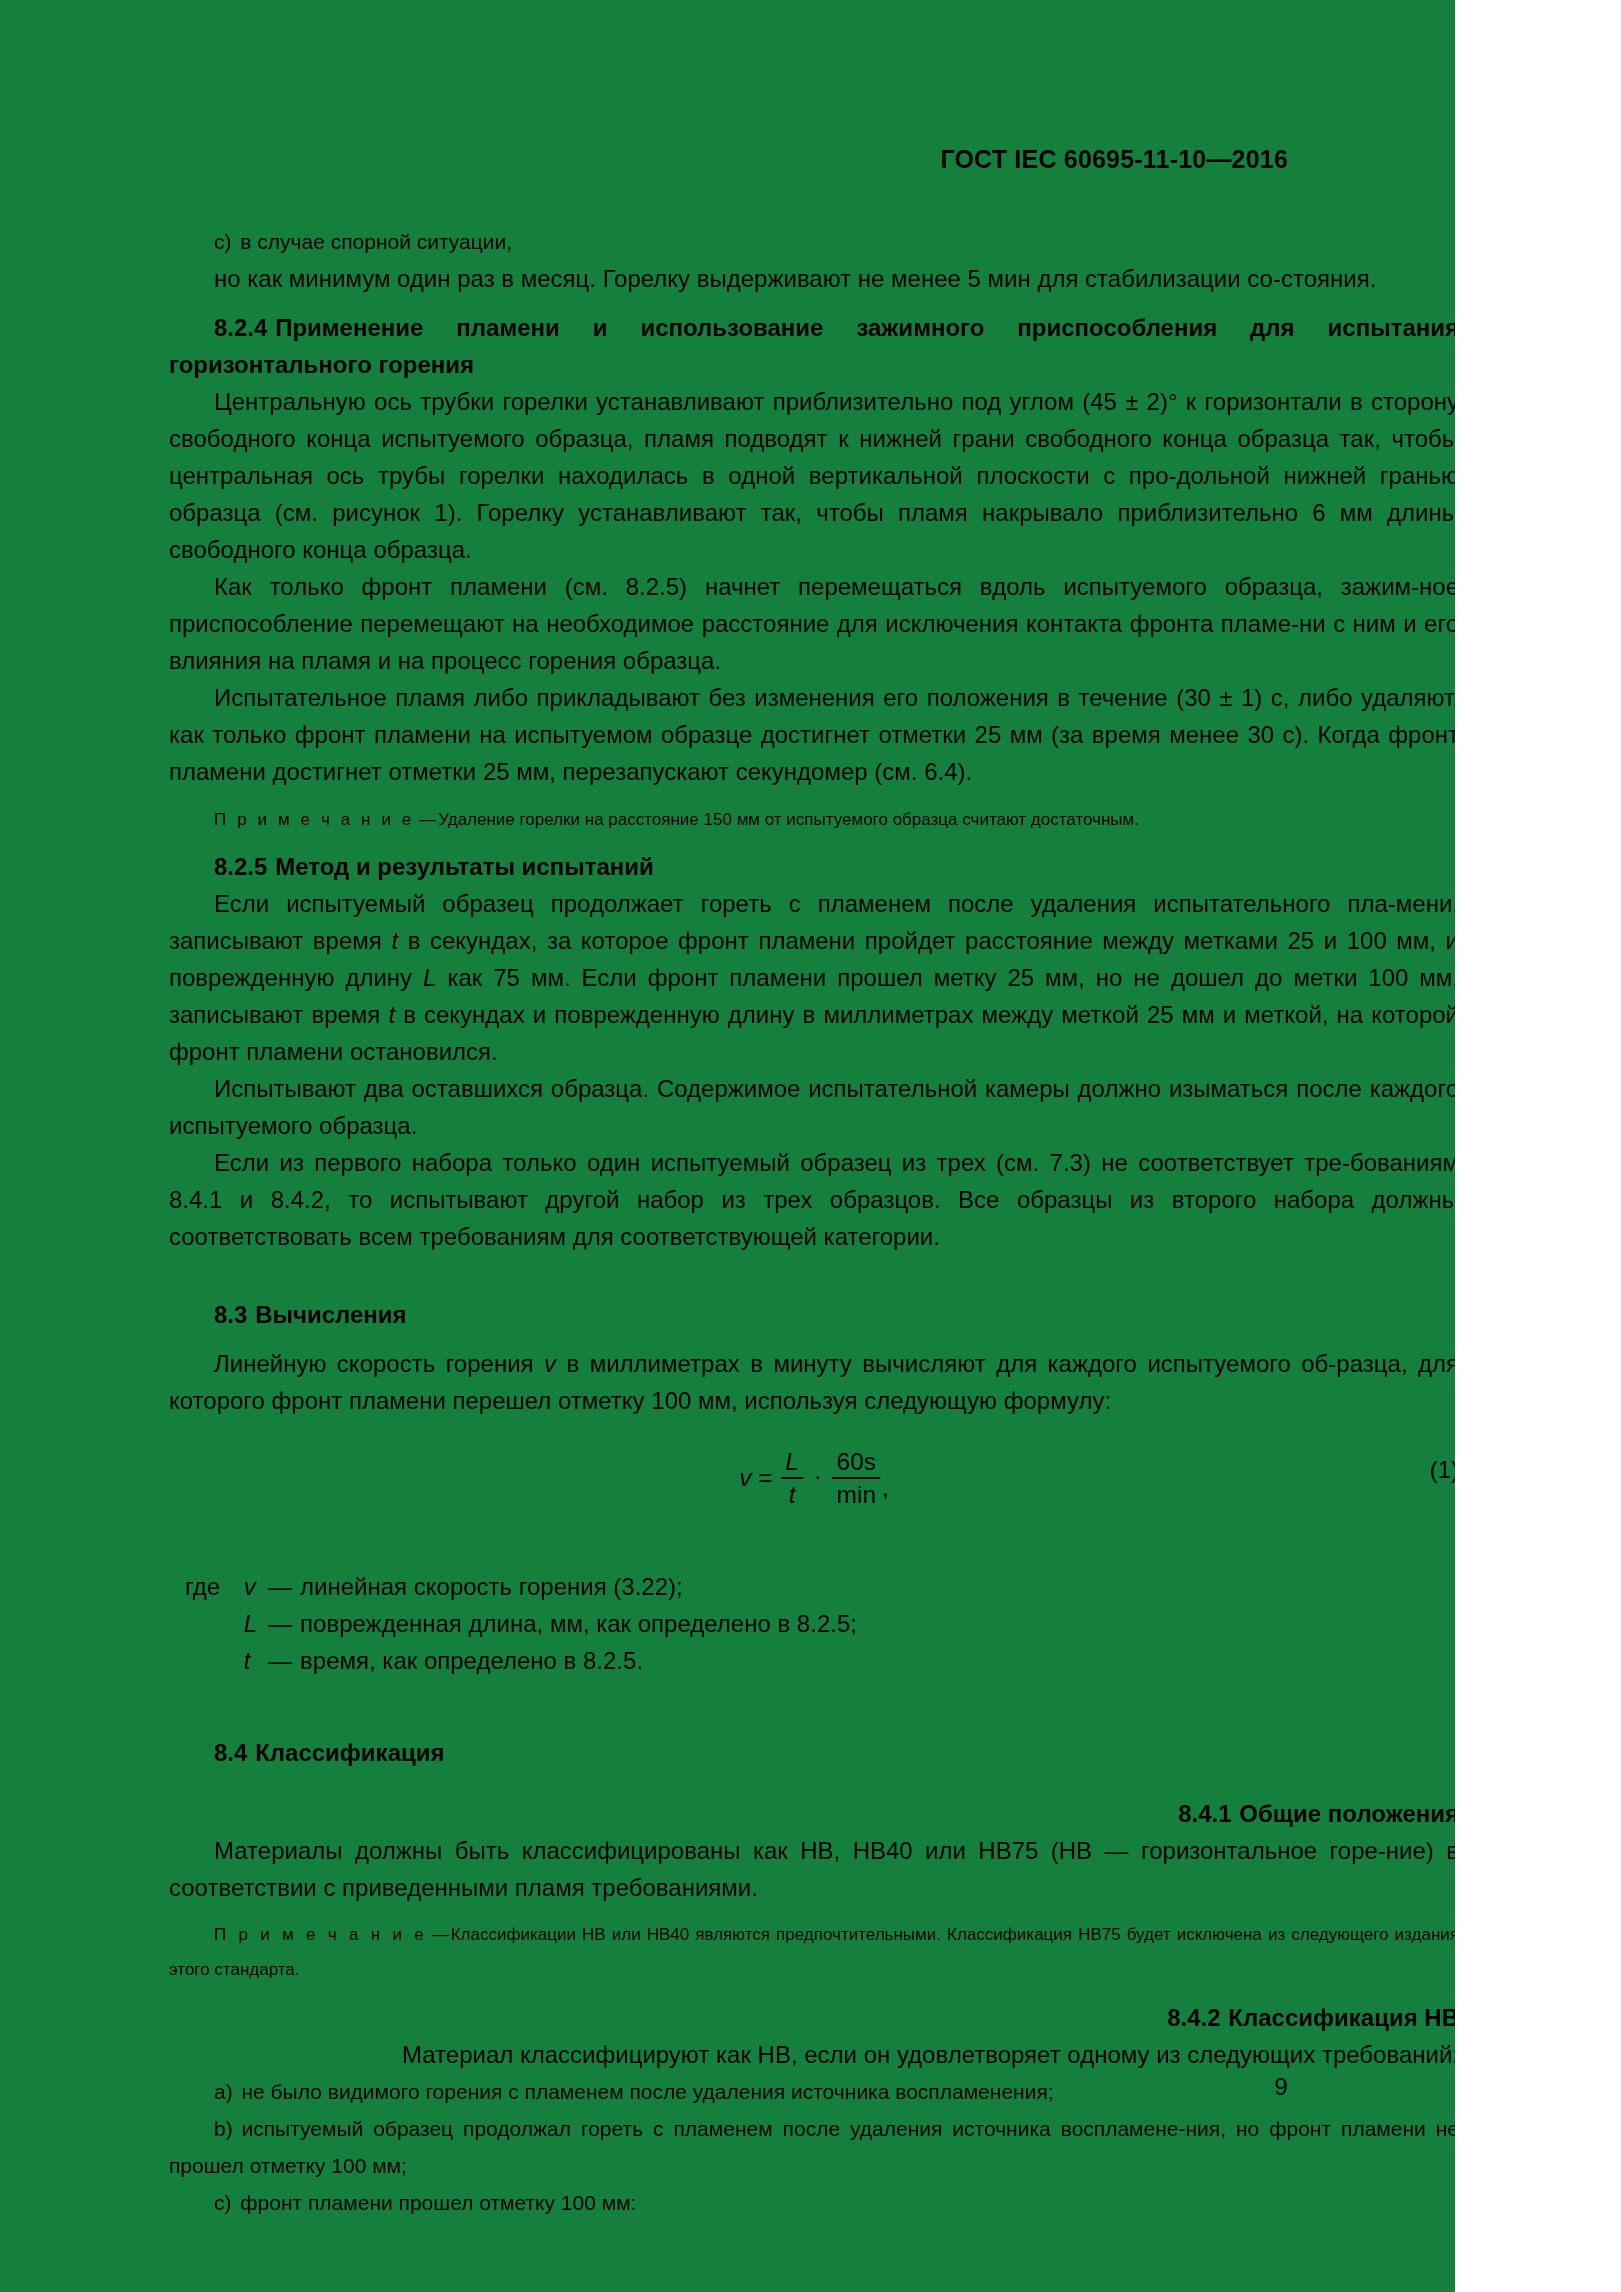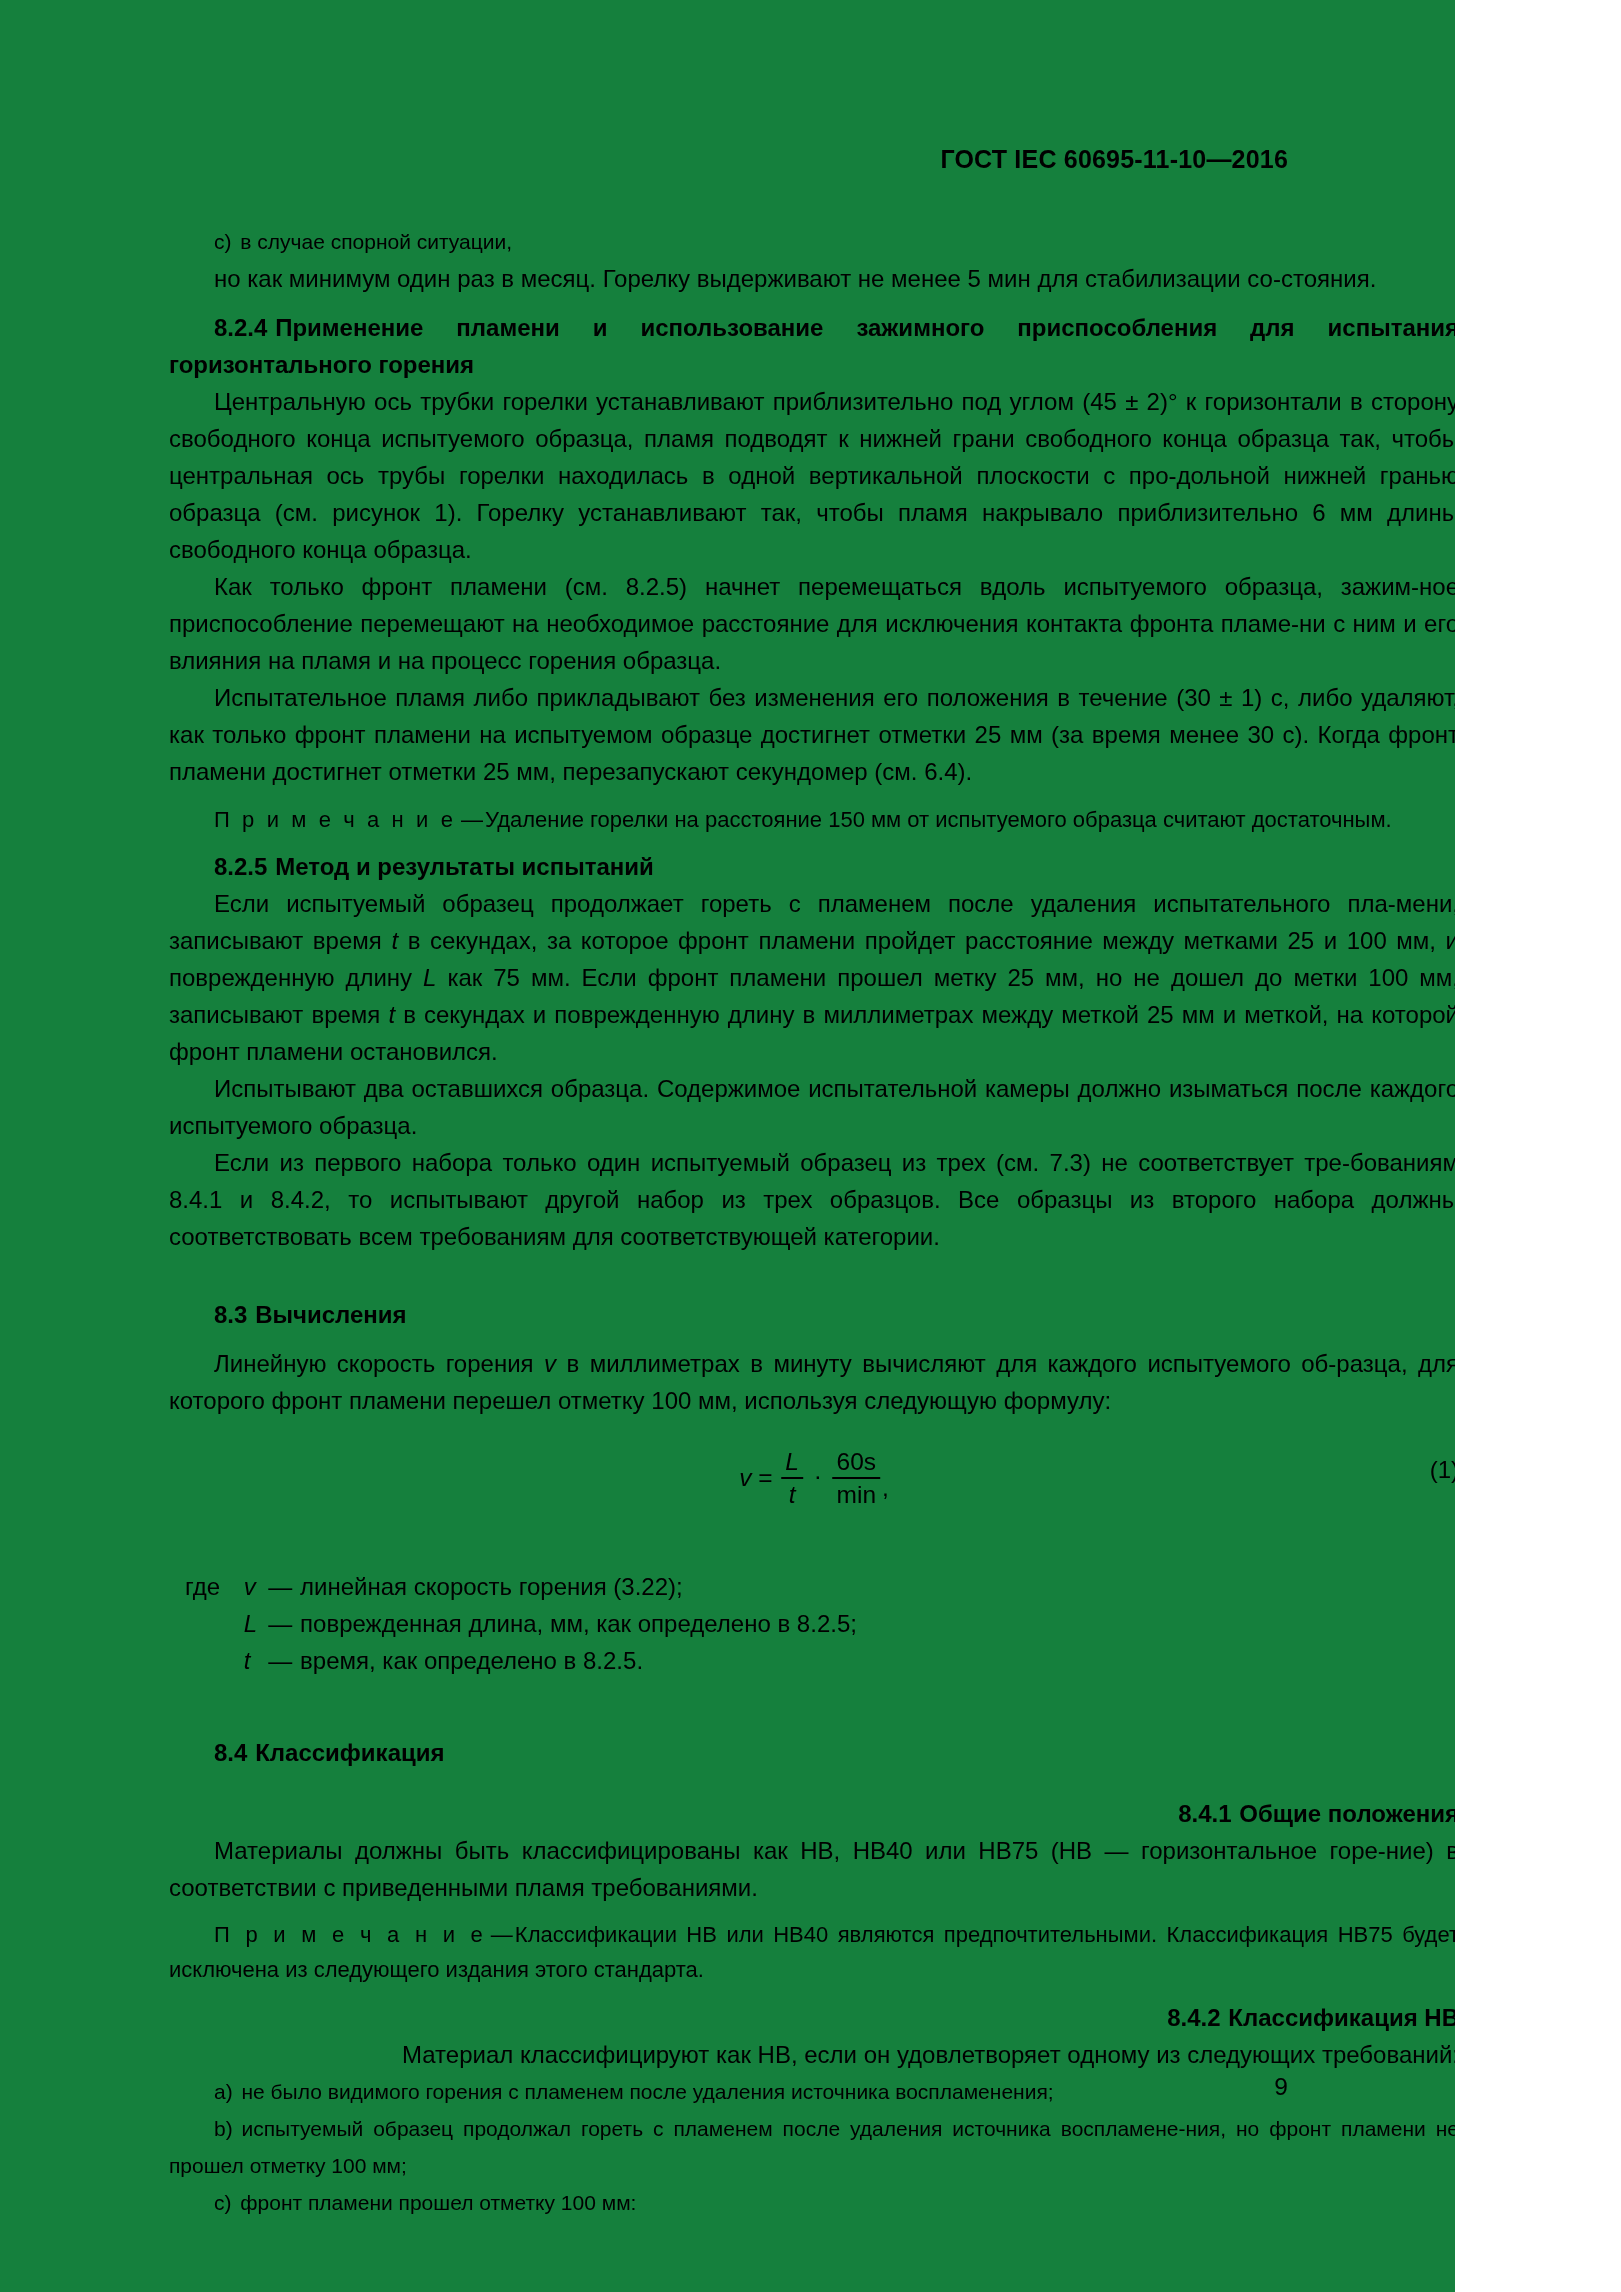--- a/index.html
+++ b/index.html
@@ -82,21 +82,21 @@
   .sect .num { margin-right: 7.8px; }
 
   .gap-sm { height: 11.8px; }
   .gap-md { height: 23.5px; }
   .gap-lg { height: 41px; }
   .gap-xl { height: 55px; }
 
   
   p.note {
     margin: 0;
-    font-size: 22px;
+    font-size: 17px;
     line-height: 35px;
     text-align: justify;
     text-indent: 45px;
   }
   p.note .note-label {
     letter-spacing: 3.1px;
   }
   p.note .note-dash { margin: 0 2px 0 4.9px; }
 
   

